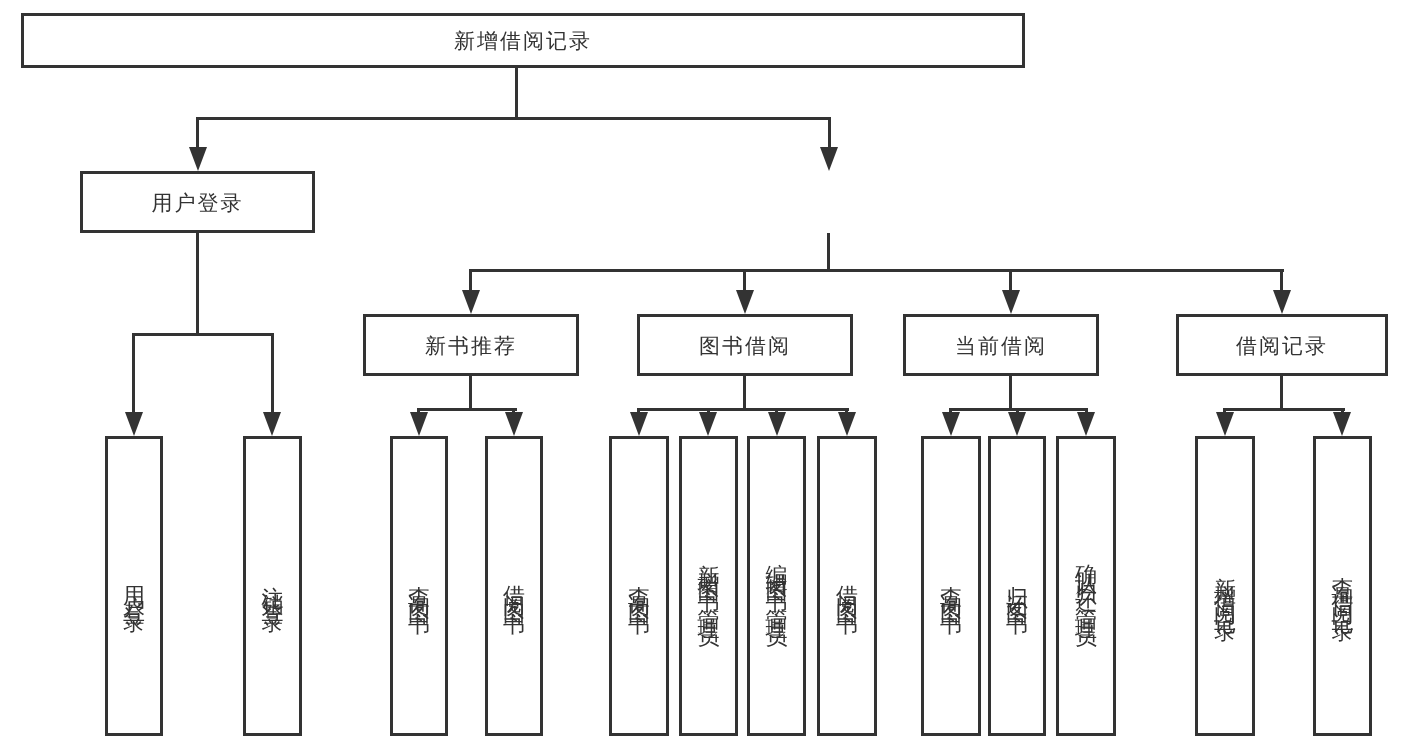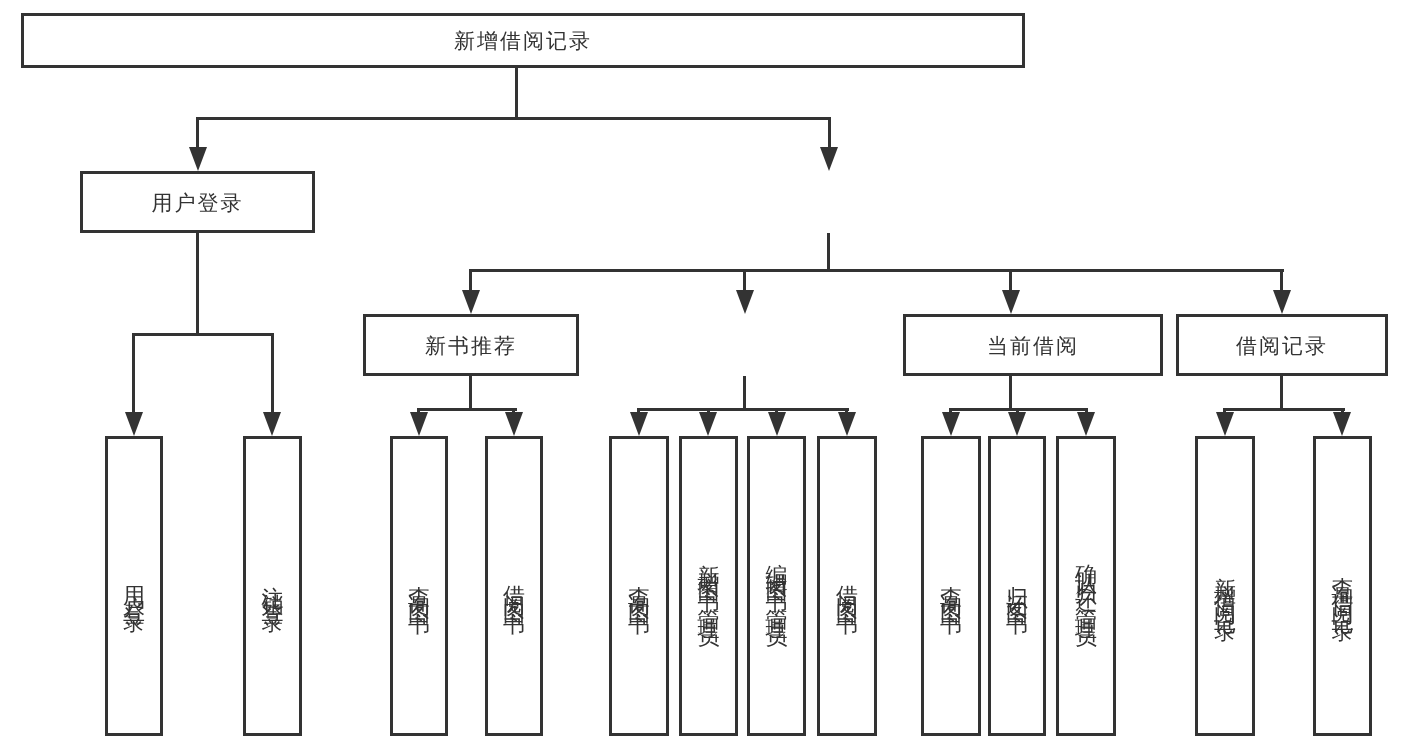--- a/index.html
+++ b/index.html
@@ -96,21 +96,24 @@
   <div class="vline" style="left:743px;top:269px;height:25px"></div>
   <div class="ah" style="left:736px;top:290px"></div>
   <div class="vline" style="left:1009px;top:269px;height:25px"></div>
   <div class="ah" style="left:1002px;top:290px"></div>
   <div class="vline" style="left:1280px;top:269px;height:25px"></div>
   <div class="ah" style="left:1273px;top:290px"></div>
 
   <div class="box h" style="left:363px;top:314px;width:216px;height:62px">
     <span class="label">新书推荐</span>
   </div>
-  <div class="box h" style="left:903px;top:314px;width:260px;height:62px">
+  <div class="box h" style="left:637px;top:314px;width:216px;height:62px">
+    <span class="label">图书借阅</span>
+  </div>
+  <div class="box h" style="left:903px;top:314px;width:196px;height:62px">
     <span class="label">当前借阅</span>
   </div>
   <div class="box h" style="left:1176px;top:314px;width:212px;height:62px">
     <span class="label">借阅记录</span>
   </div>
 
   <div class="vline" style="left:469px;top:376px;height:34px"></div>
   <div class="hline" style="left:417px;top:408px;width:100px"></div>
   <div class="vline" style="left:417px;top:408px;height:7px"></div>
   <div class="ah" style="left:410px;top:412px"></div>

